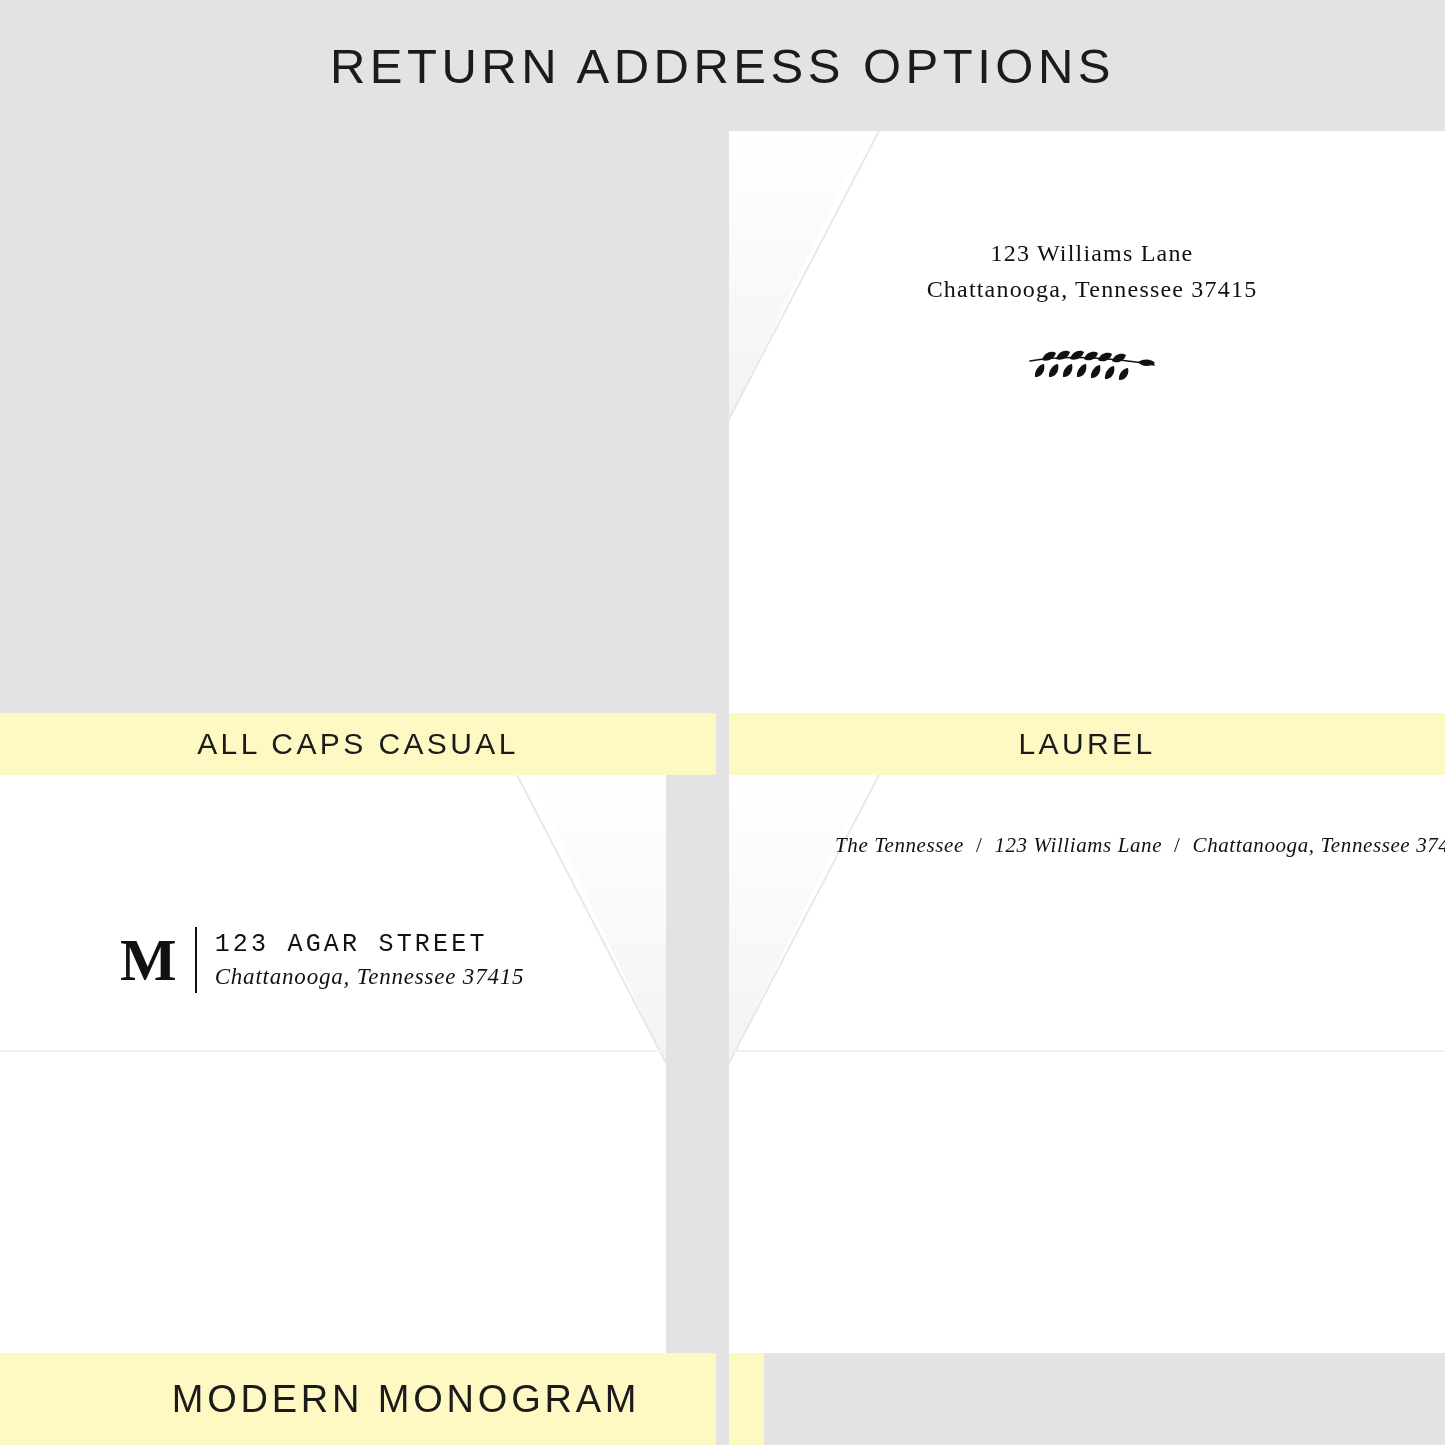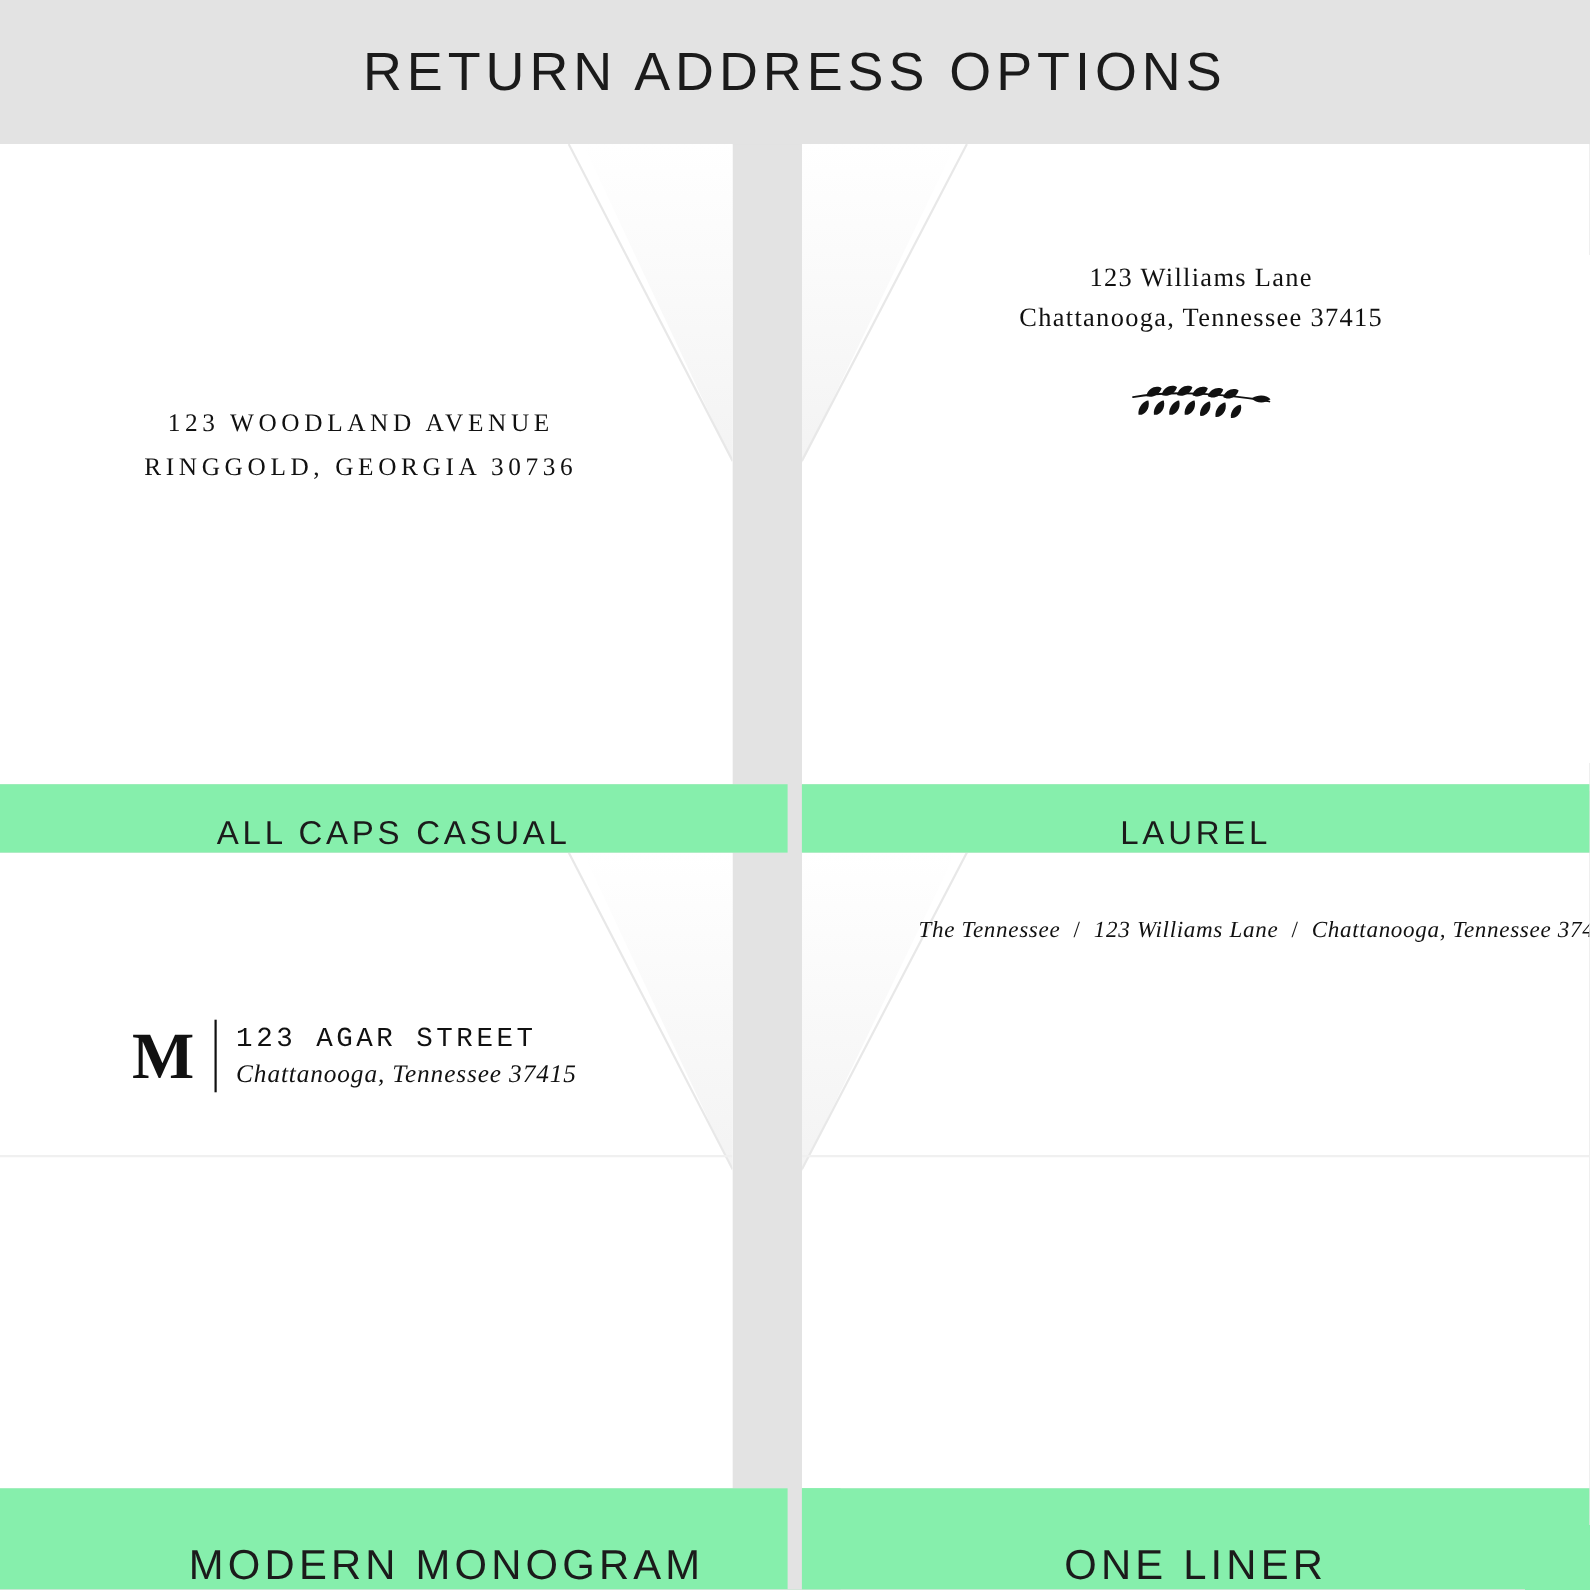--- a/index.html
+++ b/index.html
@@ -58,23 +58,23 @@
     position: absolute;
     top: 0;
     left: 0;
     width: 100%;
     height: 100%;
     pointer-events: none;
   }
 
   .env-label-band {
     position: absolute;
-    background: #86efac;
-    display: flex;
-    align-items: flex-end;
+    background: #fef9c3;
+    display: flex;
+    align-items: center;
     justify-content: center;
   }
   .env-label {
     font-family: "Liberation Sans", sans-serif;
     color: #1b1b1b;
     font-weight: 400;
     white-space: nowrap;
   }
 
   
@@ -178,40 +178,20 @@
 </style>
 </head>
 <body>
 
 <div class="page">
 
   <div class="header">
     <div class="header-title">RETURN ADDRESS OPTIONS</div>
   </div>
 
-  <div class="panel" style="left:0px; top:131px; width:716px; height:637px;">
-    <div class="env" style="left:-10px; top:0px; width:676px; height:588px;">
-      <svg class="flap" viewBox="0 0 676 588" preserveAspectRatio="none">
-        <defs>
-          <linearGradient id="g1" x1="0" y1="0" x2="0" y2="1">
-            <stop offset="0%" stop-color="#ffffff"></stop>
-            <stop offset="100%" stop-color="#f3f3f3"></stop>
-          </linearGradient>
-        </defs>
-        <rect x="0" y="0" width="676" height="588" fill="#ffffff"></rect>
-        <polygon points="676,0 676,290 540,0" fill="url(#g1)"></polygon>
-        <line x1="676" y1="288" x2="527" y2="0" stroke="#e8e8e8" stroke-width="2"></line>
-        <line x1="0" y1="586" x2="676" y2="586" stroke="#ededed" stroke-width="3"></line>
-      </svg>
-      <div class="addr addr-caps" style="left:0; right:0; top:234px;">
-        <div>123 WOODLAND AVENUE</div>
-        <div>RINGGOLD, GEORGIA 30736</div>
-      </div>
-    </div>
-  </div>
 
   <div class="panel" style="left:729px; top:131px; width:716px; height:637px;">
     <div class="env" style="left:0px; top:0px; width:726px; height:588px;">
       <svg class="flap" viewBox="0 0 726 588" preserveAspectRatio="none">
         <defs>
           <linearGradient id="g2" x1="0" y1="0" x2="0" y2="1">
             <stop offset="0%" stop-color="#ffffff"></stop>
             <stop offset="100%" stop-color="#f3f3f3"></stop>
           </linearGradient>
         </defs>
@@ -298,23 +278,20 @@
         <span>123 Williams Lane</span>
         <span class="sep">/</span>
         <span>Chattanooga, Tennessee 37415</span>
       </div>
     </div>
   </div>
 
   <div class="env-label-band" style="left:0px; top:1353px; width:716px; height:92px;padding-left:48px;">
     <div class="env-label" style="font-size:38px; letter-spacing:3.8px;">MODERN MONOGRAM</div>
   </div>
-  <div class="env-label-band" style="left:729px; top:1353px; width:716px; height:92px;">
-    <div class="env-label" style="font-size:38px; letter-spacing:3.8px;">ONE LINER</div>
-  </div>
 
   <div class="divider-v" style="left:716px; top:131px; width:13px; height:1314px;"></div>
   <div class="divider-h" style="left:0px; top:713px; width:1445px; height:62px;"></div>
 
   <div class="env-label-band" style="left:0px; top:713px; width:716px; height:62px;">
     <div class="env-label" style="font-size:30px; letter-spacing:3.4px;">ALL CAPS CASUAL</div>
   </div>
   <div class="env-label-band" style="left:729px; top:713px; width:716px; height:62px;">
     <div class="env-label" style="font-size:30px; letter-spacing:3.4px;">LAUREL</div>
   </div>

